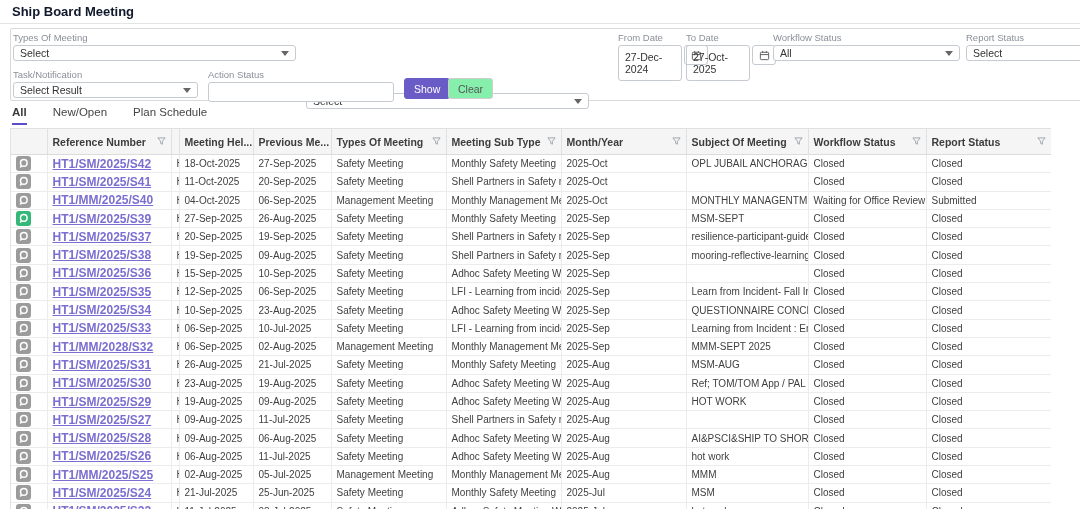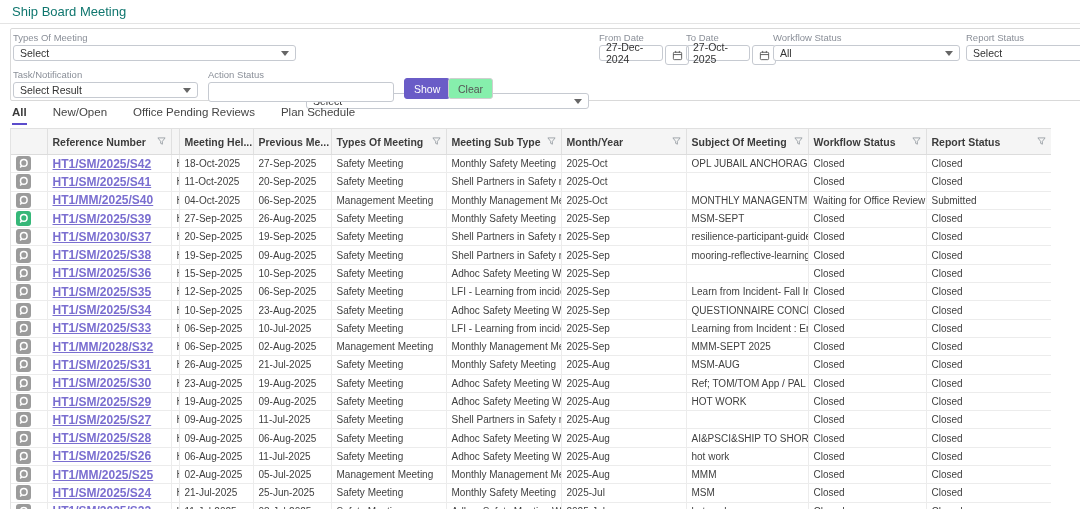--- a/index.html
+++ b/index.html
@@ -1,33 +1,33 @@
 <!DOCTYPE html>
 <html><head>
 <meta charset="utf-8">
 <style>
   * { box-sizing: border-box; margin: 0; padding: 0; }
   html,body { width:1080px; height:509px; overflow:hidden; }
   body {
     position:relative; background:#fff; color:#333;
     font-family:"Liberation Sans", sans-serif;
   }
-  .page-title { position:absolute; left:12px; top:4px; font-size:13px; font-weight:normal; color:#0f766e; }
+  .page-title { position:absolute; left:12px; top:4px; font-size:13px; font-weight:bold; color:#0f172a; }
   .top-divider { position:absolute; left:0; top:23px; width:1080px; height:1px; background:#e4e4e4; }
 
   
   .filter-panel { position:absolute; left:10px; top:28px; width:1075px; height:73px;
     border:1px solid #d9d9d9; border-radius:2px; background:#fff; }
   .fgroup { position:absolute; }
   .flabel { font-size:9.5px; color:#8a8f98; margin-bottom:2px; white-space:nowrap; }
   .fbox { height:16px; border:1px solid #c6cad1; border-radius:3px; background:#fff;
     display:flex; align-items:center; justify-content:space-between; padding:0 6px; font-size:10.5px; color:#333; }
   .caret { width:0; height:0; border-left:4px solid transparent; border-right:4px solid transparent; border-top:5px solid #666; }
   .dategroup { display:flex; gap:2px; }
-  .datebox { flex:1; height:16px; border:1px solid #c6cad1; border-radius:3px; display:flex; align-items:center; padding:0 6px; font-size:10.5px; }
+  .datebox { flex:1; height:36px; border:1px solid #c6cad1; border-radius:3px; display:flex; align-items:center; padding:0 6px; font-size:10.5px; }
   .calbtn { width:24px; height:20px; border:1px solid #c6cad1; border-radius:3px; display:flex; align-items:center; justify-content:center; background:#fff; }
   .txtinput { width:100%; height:20px; border:1px solid #c6cad1; border-radius:3px; font-size:10.5px; padding:0 6px; font-family:"Liberation Sans",sans-serif; }
   .btn { height:21px; border-radius:3px; font-size:10.5px; padding:0 9px; cursor:pointer; font-family:"Liberation Sans",sans-serif; }
   .btn-show { background:#6a5cc7; border:1px solid #6a5cc7; color:#fff; }
   .btn-clear { background:#86efac; border:1px solid #cfcfcf; color:#555; }
 
   
   .tabs { position:absolute; left:12px; top:106px; display:flex; gap:26px; font-size:11.5px; color:#454545; }
   .tab { padding-bottom:5px; cursor:pointer; white-space:nowrap; }
   .tab.active { color:#3b3b3b; font-weight:bold; border-bottom:2px solid #5b4ccc; }
@@ -64,21 +64,21 @@
       <span class="caret"></span>
     </div>
   </div>
   <div class="fgroup" style="left:295px; top:3px; width:283px;margin-top:48px;">
     <div class="flabel">Meeting SubType</div>
     <div class="fbox">
       <span>Select</span>
       <span class="caret"></span>
     </div>
   </div>
-  <div class="fgroup" style="left:588px; top:3px; width:90px;">
+  <div class="fgroup" style="left:607px; top:3px; width:90px;">
     <div class="flabel">From Date</div>
     <div class="dategroup">
       <div class="datebox">27-Dec-2024</div>
       <div class="calbtn">
         <svg width="11" height="11" viewBox="0 0 12 12">
             <rect x="1.5" y="2.5" width="9" height="8" rx="1" fill="none" stroke="#555"></rect>
             <line x1="1.5" y1="5" x2="10.5" y2="5" stroke="#555"></line>
             <line x1="4" y1="1" x2="4" y2="3" stroke="#555"></line>
             <line x1="8" y1="1" x2="8" y2="3" stroke="#555"></line>
           </svg>
@@ -124,21 +124,20 @@
       <span class="caret"></span>
     </div>
   </div>
   <button class="btn btn-show" style="position:absolute; left:393px; top:49px;">Show</button>
   <button class="btn btn-clear" style="position:absolute; left:437px; top:49px;">Clear</button>
 </div>
 
 <div class="tabs">
   <div class="tab active">All</div>
   <div class="tab">New/Open</div>
-  <div class="tab">Office Pending Reviews</div>
   <div class="tab">Plan Schedule</div>
 </div>
 
 <div class="table-wrap">
   <table>
     <colgroup id="cols">
         <col style="width: 36px;">
         <col style="width: 124px;">
         <col style="width: 8px;">
         <col style="width: 74px;">
@@ -303,21 +302,21 @@
           <td>Closed</td>
           <td>Closed</td>
         </tr>
         <tr>
           <td><span class="preview gray">
               <svg width="13" height="13" viewBox="0 0 13 13">
                 <circle cx="6.8" cy="5.9" r="3.3" fill="none" stroke="#fff" stroke-width="1.5"></circle>
                 <line x1="3.2" y1="10.4" x2="4.8" y2="8.6" stroke="#fff" stroke-width="1.5"></line>
               </svg>
             </span></td>
-          <td><a class="reflink" href="#">HT1/SM/2030/S37</a></td>
+          <td><a class="reflink" href="#">HT1/SM/2025/S37</a></td>
           <td>H</td>
           <td>20-Sep-2025</td>
           <td>19-Sep-2025</td>
           <td>Safety Meeting</td>
           <td>Shell Partners in Safety meet...</td>
           <td>2025-Sep</td>
           <td>resilience-participant-guide-...</td>
           <td>Closed</td>
           <td>Closed</td>
         </tr>

